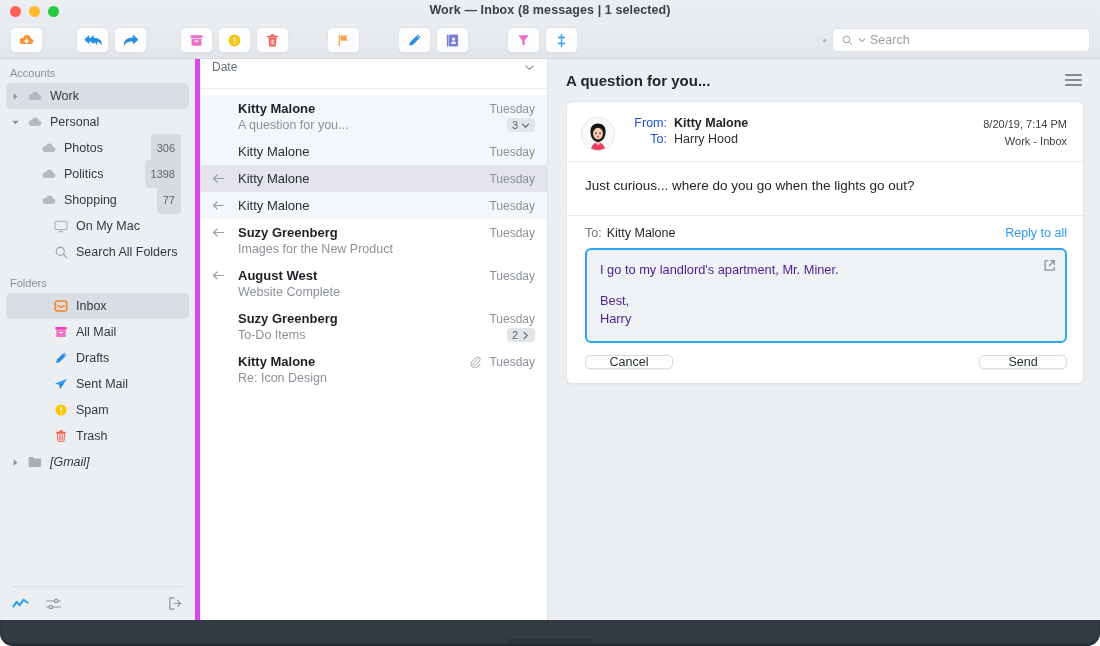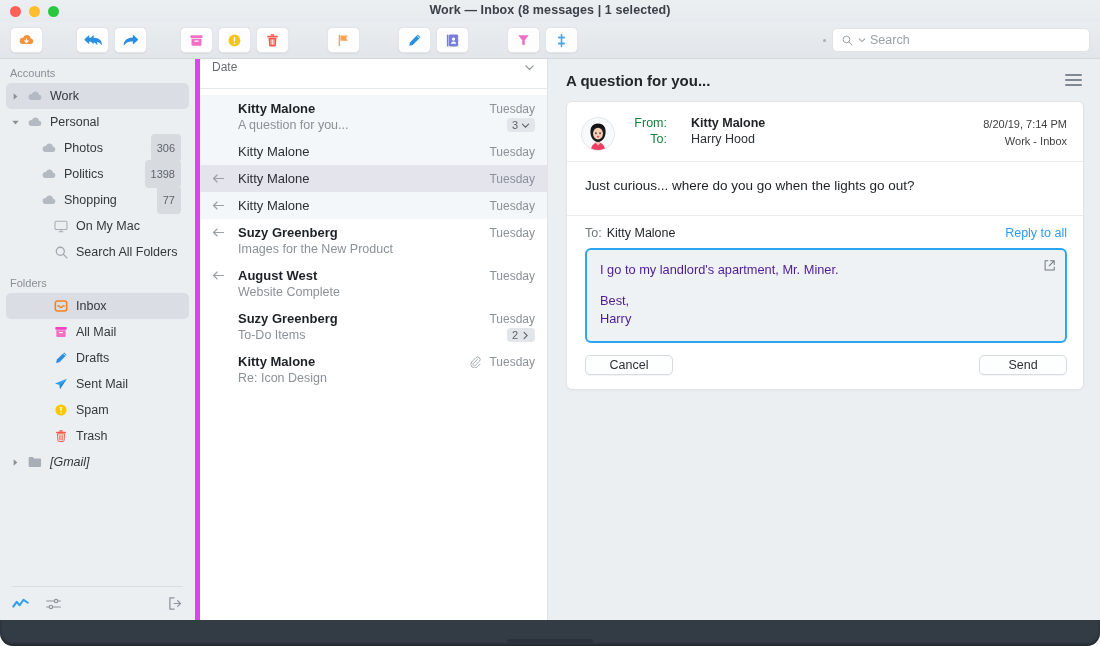--- a/index.html
+++ b/index.html
@@ -185,21 +185,21 @@
   }
   .msg-hdr { display: flex; padding: 14px 16px 10px 14px; }
   .avatar {
     width: 34px; height: 34px; border-radius: 50%;
     flex: none; margin-right: 10px; margin-top: 1px;
     overflow: hidden; border: 1px solid #e5e8eb;
     background: #f2f4f6;
   }
   .hdr-fields { flex: 1; }
   .hfr { display: flex; align-items: baseline; margin-bottom: 2px; }
-  .hk { font-size: 12.5px; color: #15803d; width: 42px; text-align: right; margin-right: 24px; flex: none; }
+  .hk { font-size: 12.5px; color: #1d4ed8; width: 42px; text-align: right; margin-right: 7px; flex: none; }
   .hv { font-size: 12.5px; color: #1d2125; font-weight: bold; }
   .hv.norm { font-weight: normal; color: #2b3035; }
   .hdr-right { text-align: right; flex: none; padding-left: 10px; }
   .hdr-right div { font-size: 11px; color: #404040; line-height: 1.55; }
 
   .msg-body {
     border-top: 1px solid #e9ecef;
     padding: 16px 16px 22px 18px;
     font-size: 13.5px; color: #1d2125;
   }
@@ -217,21 +217,21 @@
     border-radius: 6px;
     padding: 11px 13px 14px 13px;
     min-height: 88px;
   }
   .composer p { font-size: 12.8px; color: #4c1d95; line-height: 1.35; }
   .composer p.gap { margin-top: 14px; }
   .pop { position: absolute; right: 9px; top: 8px; cursor: default; }
 
   .btn-row { display: flex; align-items: center; margin-top: 12px; }
   .btn {
-    min-width: 88px; height: 20px;
+    min-width: 88px; height: 14px;
     background: #fdfefe; border: 1px solid #d8dce0; border-radius: 5px;
     font-size: 12.5px; color: #2b3035;
     display: flex; align-items: center; justify-content: center;
     box-shadow: 0 .5px 1px rgba(0,0,0,.05);
     cursor: default;
   }
   .btn-row .sp { flex: 1; }
 
   
   .base {

